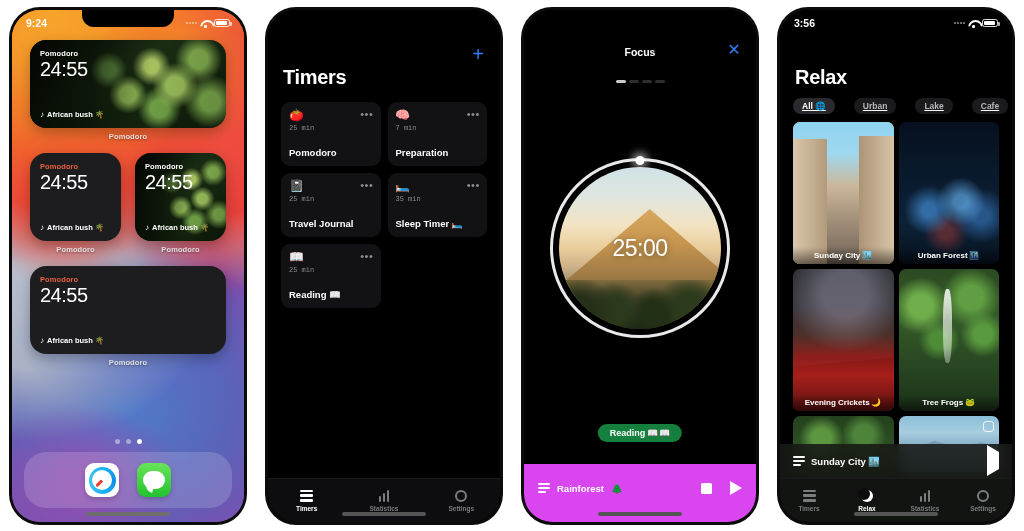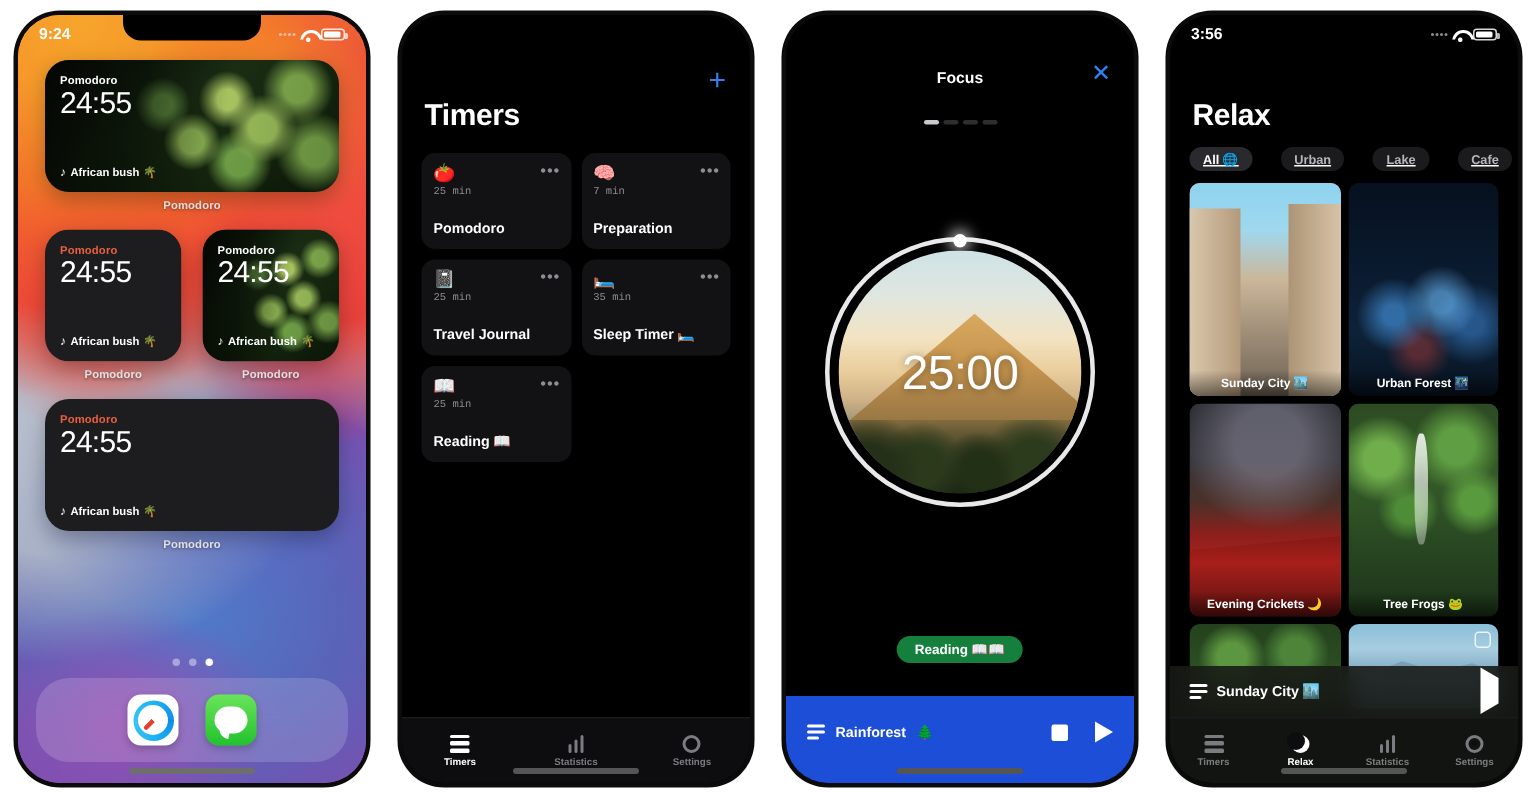--- a/index.html
+++ b/index.html
@@ -174,27 +174,27 @@
     background:
       radial-gradient(circle at 12% 70%, #253018 0 12%, rgba(37,48,24,0) 26%),
       radial-gradient(circle at 34% 62%, #2c3a1c 0 12%, rgba(44,58,28,0) 26%),
       radial-gradient(circle at 58% 68%, #223015 0 12%, rgba(34,48,21,0) 26%),
       radial-gradient(circle at 80% 60%, #2d3b1d 0 12%, rgba(45,59,29,0) 26%),
       linear-gradient(180deg,rgba(60,70,40,.25),#1d2616 85%);}
   .ring-dot { position:absolute; left:50%; top:-5px; transform:translateX(-50%);
     width:9px; height:9px; border-radius:50%; background:#fff;
     box-shadow:0 0 9px 3px rgba(255,255,255,.65); }
   .ring-time { position:absolute; inset:0; display:flex; align-items:center;
-    justify-content:center; font-size:32px; font-weight:400; color:#fff;
+    justify-content:center; font-size:23px; font-weight:400; color:#fff;
     letter-spacing:-.5px; text-shadow:0 1px 6px rgba(0,0,0,.4); z-index:3; }
   .pill { position:absolute; left:50%; bottom:80px; transform:translateX(-50%);
     background:#15803d; border-radius:12px; padding:4px 12px; font-size:9px;
     font-weight:600; color:#fff; white-space:nowrap; }
   .playerbar { position:absolute; left:0; right:0; bottom:0; height:58px;
-    background:#1d4ed8; display:flex; align-items:center; padding:0 14px 10px; }
+    background:#d946ef; display:flex; align-items:center; padding:0 14px 10px; }
   .pb-left { display:flex; align-items:center; gap:7px; font-size:9.5px;
     font-weight:700; color:#fff; }
   .ic-list { width:12px; height:10px; position:relative; }
   .ic-list i { position:absolute; left:0; height:1.6px; background:#fff; border-radius:1px; }
   .pb-right { margin-left:auto; display:flex; align-items:center; gap:18px; }
   .stopsq { width:11px; height:11px; background:#fff; border-radius:1.5px; }
   .playtri { width:0; height:0; border-left:12px solid #fff;
     border-top:7.5px solid transparent; border-bottom:7.5px solid transparent; }
 
   

